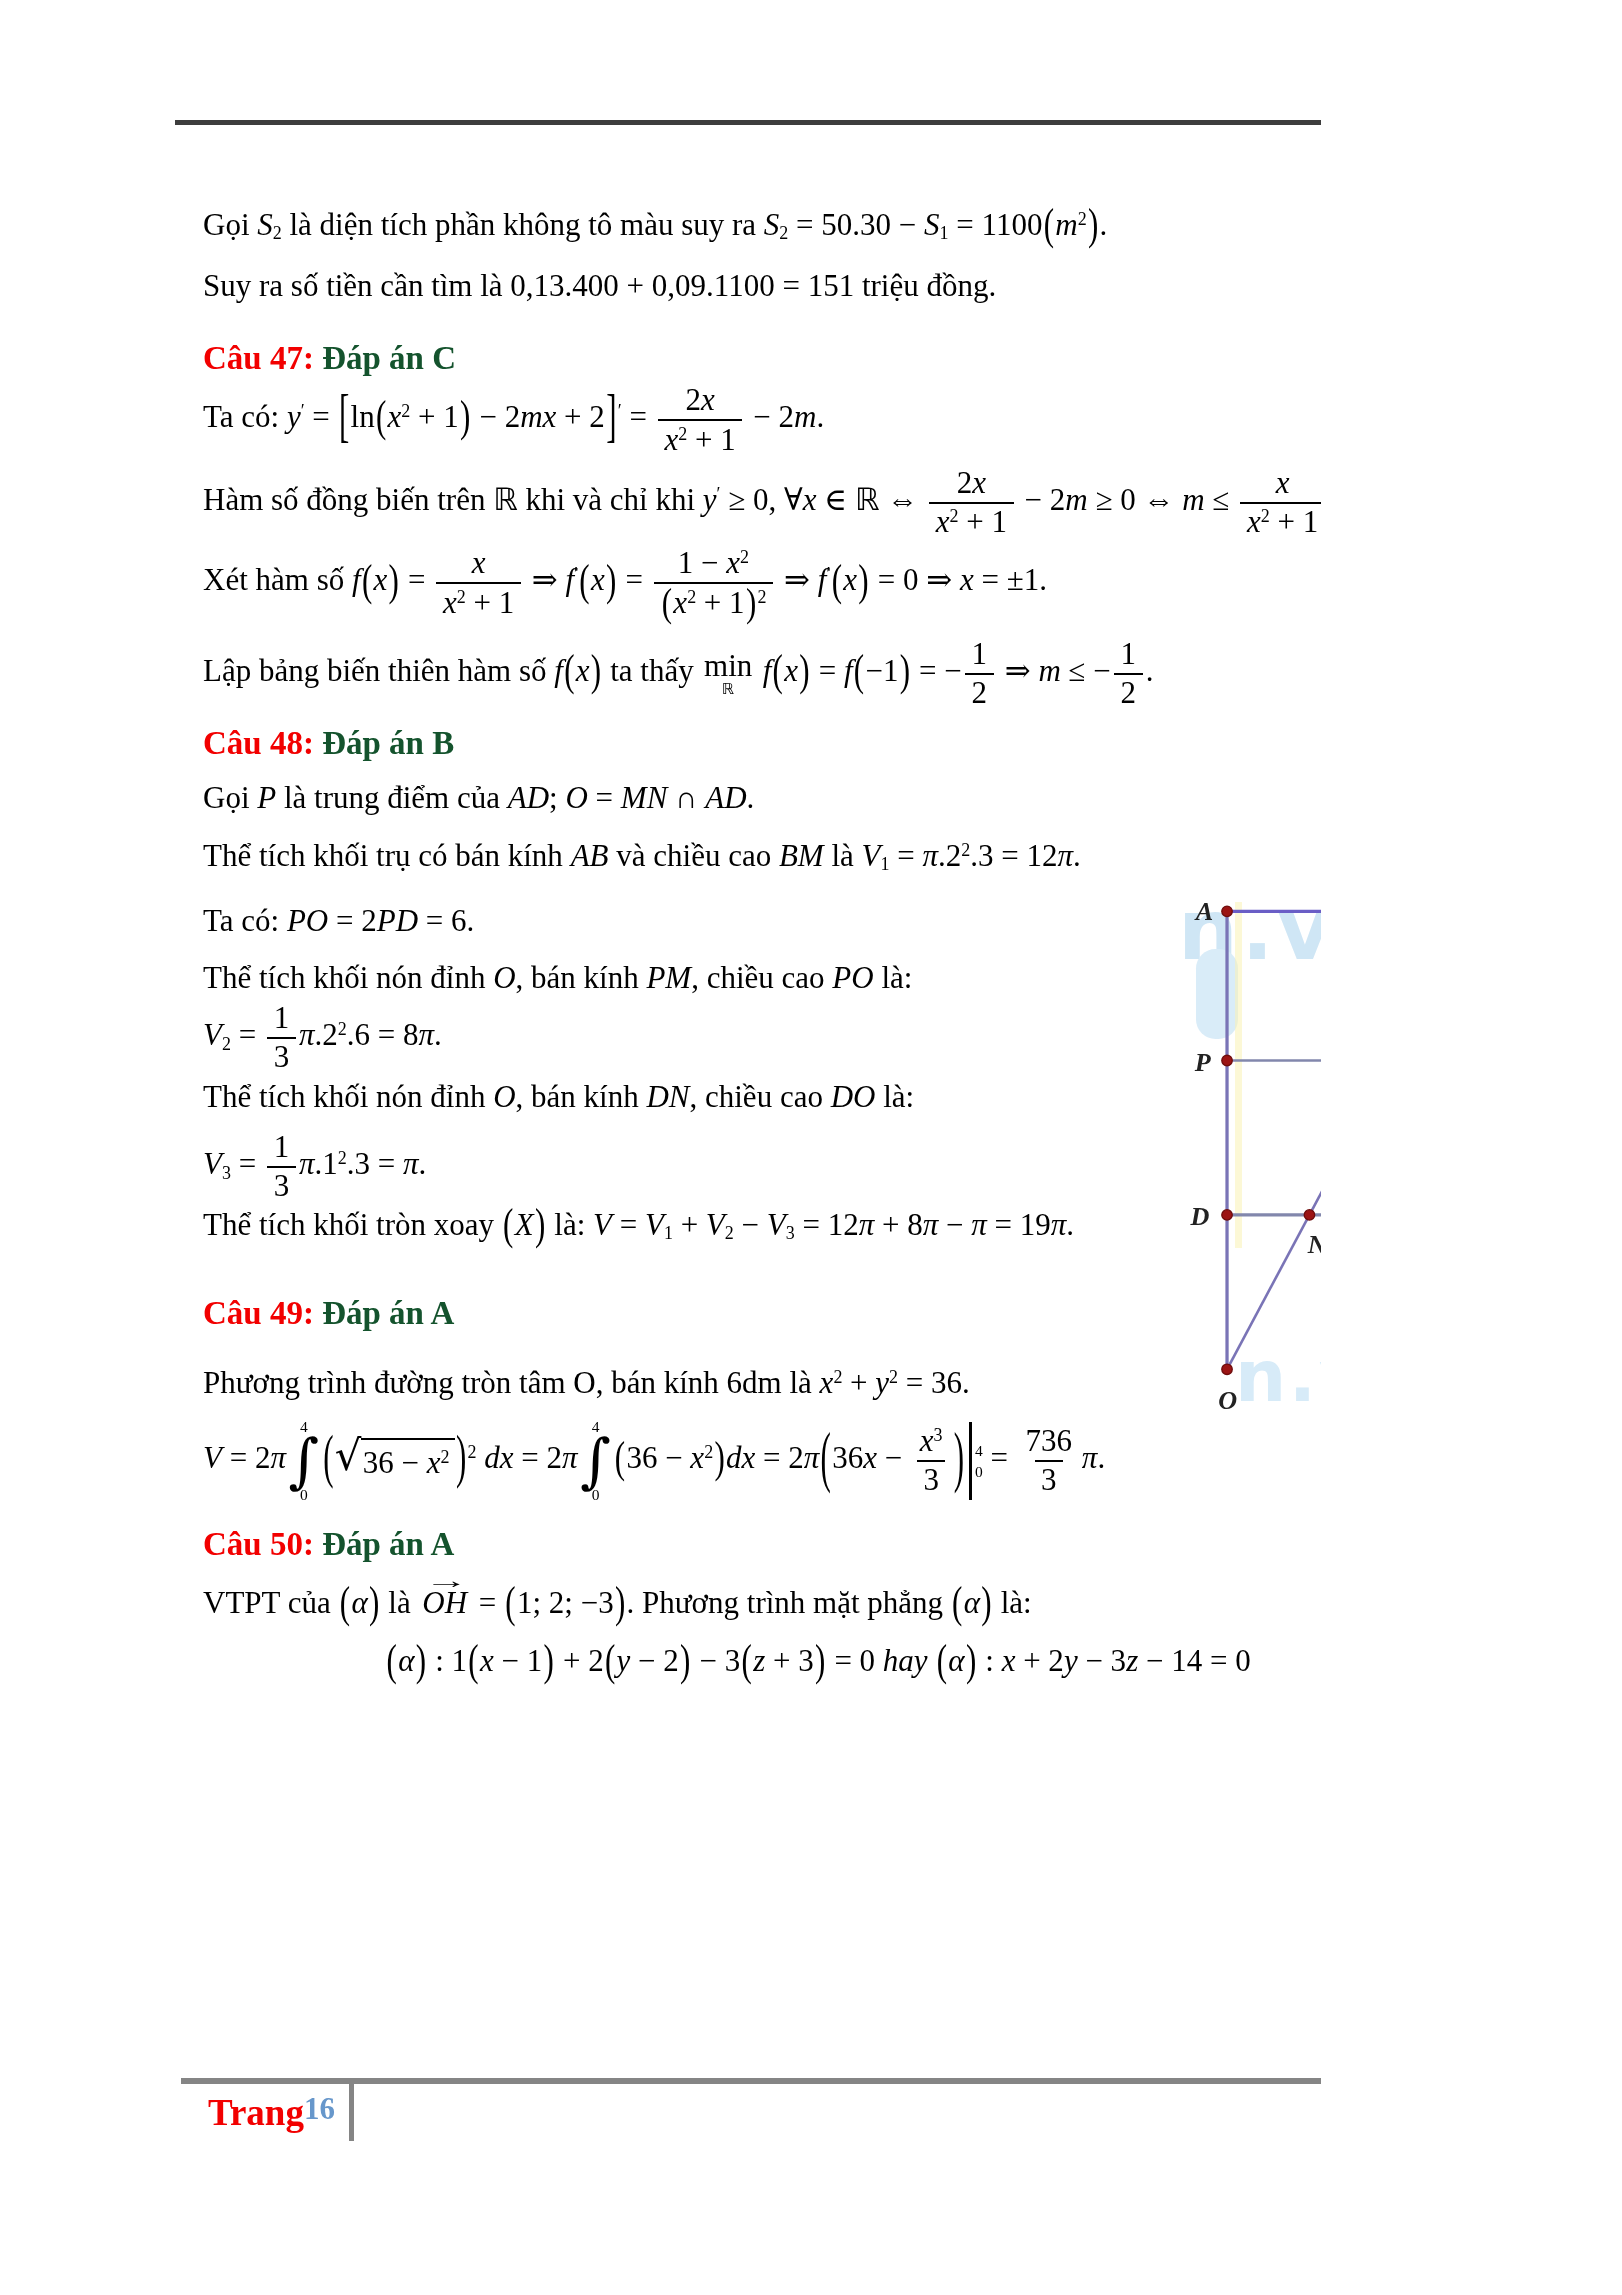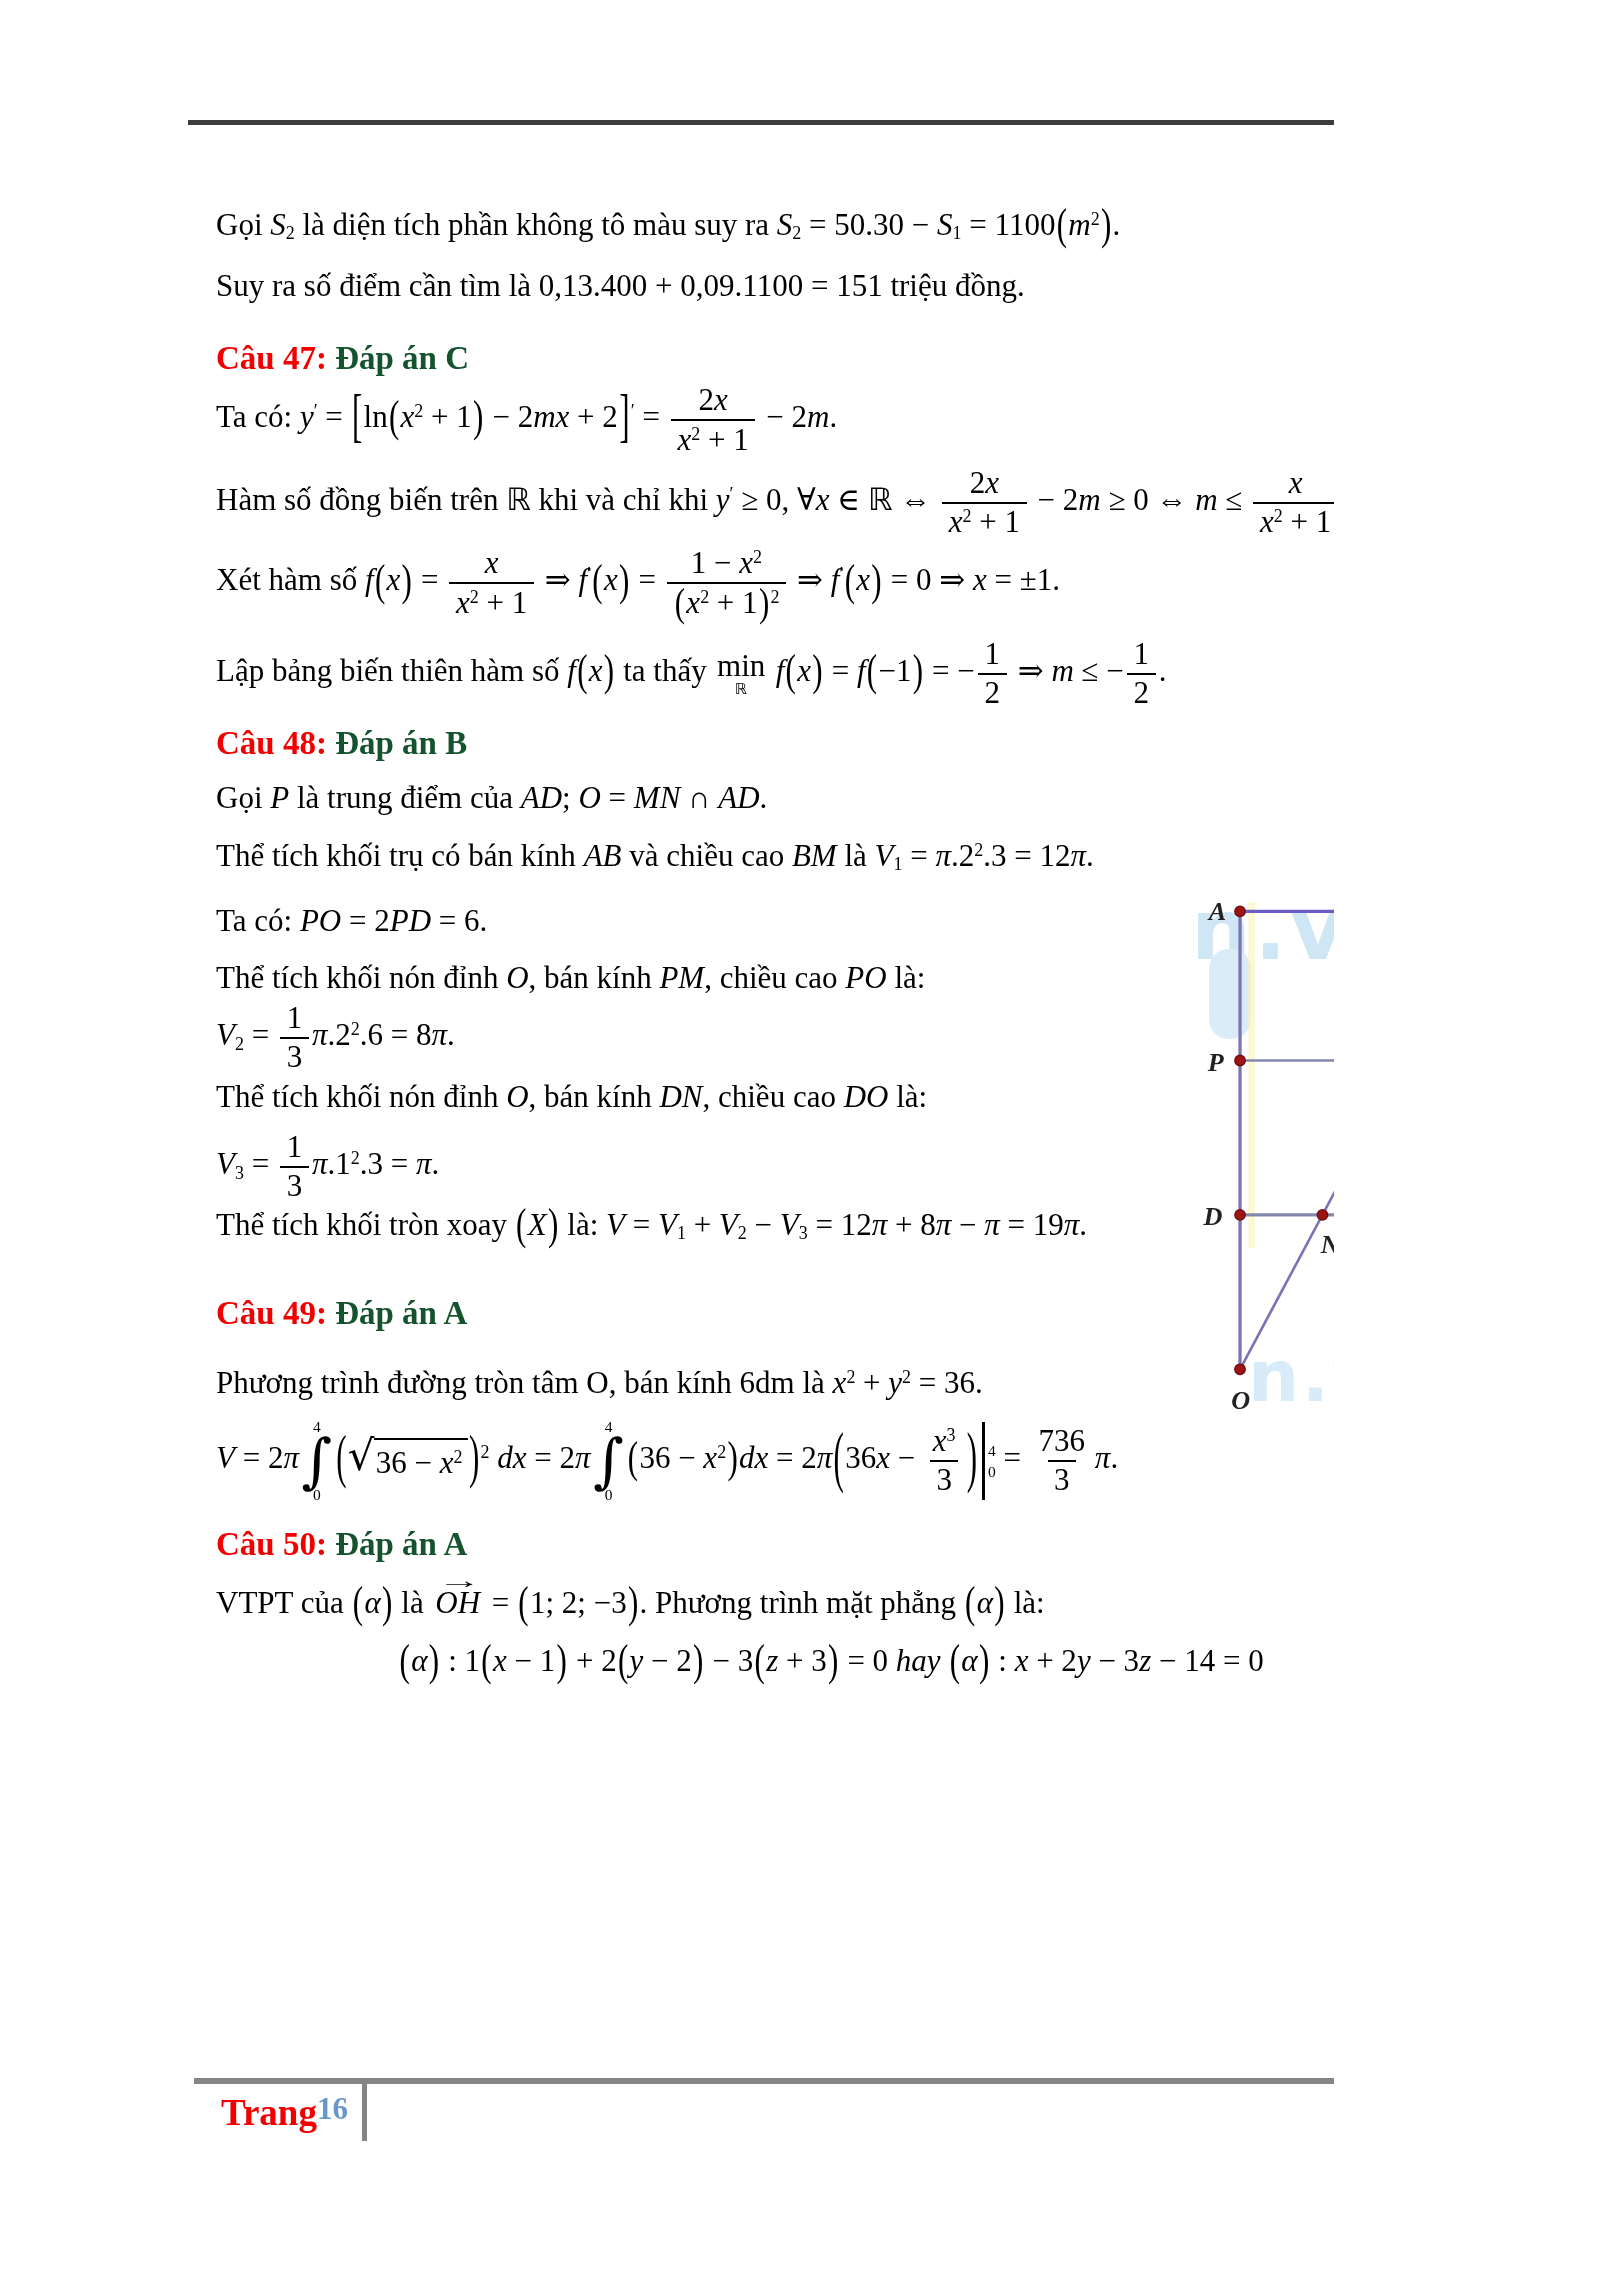--- a/index.html
+++ b/index.html
@@ -1,17 +1,17 @@
 <!DOCTYPE html>
 <html style="font-size:10.5px"><head>
 <meta charset="utf-8">
 <style>
   html,body{margin:0;padding:0;width:1623px;height:2295px;background:#ffffff;}
   body{font-family:"Liberation Serif","DejaVu Serif",serif;color:#000;position:relative;overflow:hidden;}
-  .page{position:absolute;left:13px;top:0;width:1321px;height:2295px;background:#fff;overflow:hidden;}
+  .page{position:absolute;left:0;top:0;width:1321px;height:2295px;background:#fff;overflow:hidden;}
 
   .top-rule{position:absolute;left:175px;top:120px;width:1332px;height:4.6px;background:#3d3d3d;}
 
   .content{position:absolute;left:203px;top:196px;width:1230px;}
   .line{font-size:31px;line-height:1.35;white-space:pre;}
   .line.heading{font-size:33px;font-weight:bold;}
   .line.center{text-align:center;}
   .content .line:nth-child(1){margin-top:7.9px}
   .content .line:nth-child(2){margin-top:19.6px}
   .content .line:nth-child(3){margin-top:29px}
@@ -82,21 +82,21 @@
   .pagenum{position:absolute;left:304px;top:2091px;font-size:31px;font-weight:bold;color:#6797cb;}
 </style>
 </head>
 <body>
 
 <div class="page">
   <div class="top-rule"></div>
 
   <div class="content" id="content">
       <div class="line"><span class="sg">Gọi </span><span class="sg it">S</span><span class="sub">2</span><span class="sg"> là diện tích phần không tô màu suy ra </span><span class="sg it">S</span><span class="sub">2</span><span class="sg"> = 50.30 − </span><span class="sg it">S</span><span class="sub">1</span><span class="sg"> = 1100</span><span class="big" style="transform: scaleY(1.45);">(</span><span class="sg it">m</span><span class="sup">2</span><span class="big" style="transform: scaleY(1.45);">)</span><span class="sg">.</span></div>
-      <div class="line"><span class="sg">Suy ra số điểm cần tìm là </span><span class="sg">0,13.400 + 0,09.1100 = 151</span><span class="sg"> triệu đồng.</span></div>
+      <div class="line"><span class="sg">Suy ra số tiền cần tìm là </span><span class="sg">0,13.400 + 0,09.1100 = 151</span><span class="sg"> triệu đồng.</span></div>
       <div class="line heading"><span class="hd red">Câu 47: </span><span class="hd blue">Đáp án C</span></div>
       <div class="line"><span class="sg">Ta có: </span><span class="sg it">y</span><span class="sup">′</span><span class="sg"> = </span><span class="big" style="transform: scaleY(1.9);">[</span><span class="sg">ln</span><span class="big" style="transform: scaleY(1.45);">(</span><span class="sg it">x</span><span class="sup">2</span><span class="sg"> + 1</span><span class="big" style="transform: scaleY(1.45);">)</span><span class="sg"> − 2</span><span class="sg it">mx</span><span class="sg"> + 2</span><span class="big" style="transform: scaleY(1.9);">]</span><span class="sup">′</span><span class="sg"> = </span><span class="frac"><span class="fnum"><span class="sg">2</span><span class="sg it">x</span></span><span class="fden"><span class="sg it">x</span><span class="sup">2</span><span class="sg"> + 1</span></span></span><span class="sg"> − 2</span><span class="sg it">m</span><span class="sg">.</span></div>
       <div class="line"><span class="sg">Hàm số đồng biến trên </span><span class="bb">ℝ</span><span class="sg"> khi và chỉ khi </span><span class="sg it">y</span><span class="sup">′</span><span class="sg"> ≥ 0, ∀</span><span class="sg it">x</span><span class="sg"> ∈ </span><span class="bb">ℝ</span><span class="sg"> ⇔ </span><span class="frac"><span class="fnum"><span class="sg">2</span><span class="sg it">x</span></span><span class="fden"><span class="sg it">x</span><span class="sup">2</span><span class="sg"> + 1</span></span></span><span class="sg"> − 2</span><span class="sg it">m</span><span class="sg"> ≥ 0 ⇔ </span><span class="sg it">m</span><span class="sg"> ≤ </span><span class="frac"><span class="fnum"><span class="sg it">x</span></span><span class="fden"><span class="sg it">x</span><span class="sup">2</span><span class="sg"> + 1</span></span></span><span class="sg">.</span></div>
       <div class="line"><span class="sg">Xét hàm số </span><span class="sg it">f</span><span class="big" style="transform: scaleY(1.45);">(</span><span class="sg it">x</span><span class="big" style="transform: scaleY(1.45);">)</span><span class="sg"> = </span><span class="frac"><span class="fnum"><span class="sg it">x</span></span><span class="fden"><span class="sg it">x</span><span class="sup">2</span><span class="sg"> + 1</span></span></span><span class="sg"> ⇒ </span><span class="sg it">f</span><span class="sup">′</span><span class="big" style="transform: scaleY(1.45);">(</span><span class="sg it">x</span><span class="big" style="transform: scaleY(1.45);">)</span><span class="sg"> = </span><span class="frac"><span class="fnum"><span class="sg">1 − </span><span class="sg it">x</span><span class="sup">2</span></span><span class="fden"><span class="big" style="transform: scaleY(1.3);">(</span><span class="sg it">x</span><span class="sup">2</span><span class="sg"> + 1</span><span class="big" style="transform: scaleY(1.3);">)</span><span class="sup">2</span></span></span><span class="sg"> ⇒ </span><span class="sg it">f</span><span class="sup">′</span><span class="big" style="transform: scaleY(1.45);">(</span><span class="sg it">x</span><span class="big" style="transform: scaleY(1.45);">)</span><span class="sg"> = 0 ⇒ </span><span class="sg it">x</span><span class="sg"> = ±1.</span></div>
       <div class="line"><span class="sg">Lập bảng biến thiên hàm số </span><span class="sg it">f</span><span class="big" style="transform: scaleY(1.45);">(</span><span class="sg it">x</span><span class="big" style="transform: scaleY(1.45);">)</span><span class="sg"> ta thấy </span><span class="under"><span class="umain">min</span><span class="usub bb">ℝ</span></span><span class="sg"> </span><span class="sg it">f</span><span class="big" style="transform: scaleY(1.45);">(</span><span class="sg it">x</span><span class="big" style="transform: scaleY(1.45);">)</span><span class="sg"> = </span><span class="sg it">f</span><span class="big" style="transform: scaleY(1.45);">(</span><span class="sg">−1</span><span class="big" style="transform: scaleY(1.45);">)</span><span class="sg"> = −</span><span class="frac"><span class="fnum"><span class="sg">1</span></span><span class="fden"><span class="sg">2</span></span></span><span class="sg"> ⇒ </span><span class="sg it">m</span><span class="sg"> ≤ −</span><span class="frac"><span class="fnum"><span class="sg">1</span></span><span class="fden"><span class="sg">2</span></span></span><span class="sg">.</span></div>
       <div class="line heading"><span class="hd red">Câu 48: </span><span class="hd blue">Đáp án B</span></div>
       <div class="line"><span class="sg">Gọi </span><span class="sg it">P</span><span class="sg"> là trung điểm của </span><span class="sg it">AD</span><span class="sg">; </span><span class="sg it">O</span><span class="sg"> = </span><span class="sg it">MN</span><span class="sg"> ∩ </span><span class="sg it">AD</span><span class="sg">.</span></div>
       <div class="line"><span class="sg">Thể tích khối trụ có bán kính </span><span class="sg it">AB</span><span class="sg"> và chiều cao </span><span class="sg it">BM</span><span class="sg"> là </span><span class="sg it">V</span><span class="sub">1</span><span class="sg"> = </span><span class="sg it">π</span><span class="sg">.2</span><span class="sup">2</span><span class="sg">.3 = 12</span><span class="sg it">π</span><span class="sg">.</span></div>
       <div class="line"><span class="sg">Ta có: </span><span class="sg it">PO</span><span class="sg"> = 2</span><span class="sg it">PD</span><span class="sg"> = 6.</span></div>
       <div class="line"><span class="sg">Thể tích khối nón đỉnh </span><span class="sg it">O</span><span class="sg">, bán kính </span><span class="sg it">PM</span><span class="sg">, chiều cao </span><span class="sg it">PO</span><span class="sg"> là:</span></div>

